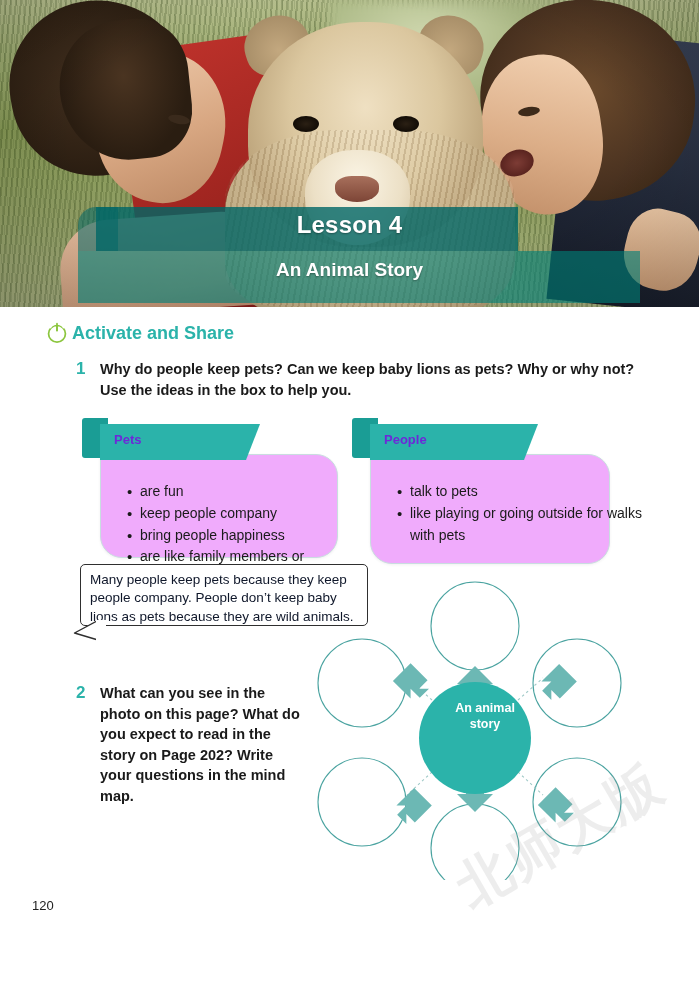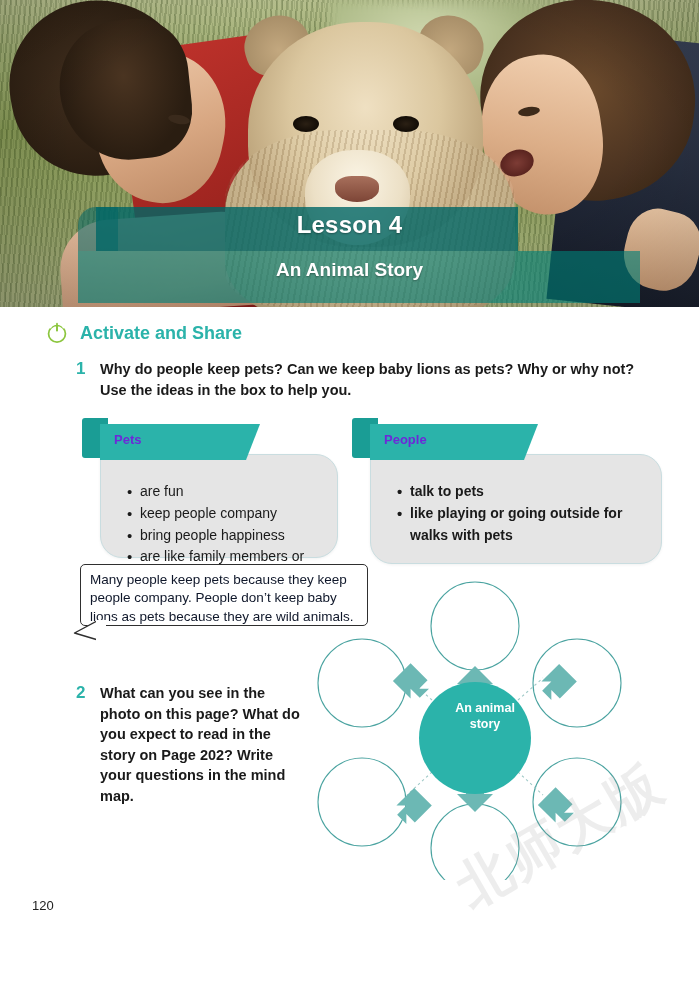--- a/index.html
+++ b/index.html
@@ -196,21 +196,21 @@
   .lesson-sub {
     position: absolute; left: 0; top: 259px; width: 699px;
     text-align: center;
     font-size: 19px; font-weight: bold; color: #ffffff;
     text-shadow: 0 1px 2px rgba(0,0,0,.35);
   }
 
   
   .sec-head {
     position: absolute; left: 46px; top: 322px;
-    display: flex; align-items: center; gap: 12px;
+    display: flex; align-items: center; gap: 4px;
   }
   .power-icon { width: 22px; height: 22px; display:block; }
   .sec-head-label {
     font-size: 18px; font-weight: bold; color: #2bb3aa;
   }
 
   
   .qnum {
     position: absolute;
     font-size: 17px; font-weight: bold; color: #2bb3aa;
@@ -239,21 +239,21 @@
     background: #2bb3aa;
     clip-path: polygon(0 0, 100% 0, calc(100% - 14px) 100%, 0 100%);
     box-shadow: 0 2px 3px rgba(0,0,0,.12);
   }
   .ideabox .tab-label {
     position: absolute; left: 32px; top: 14px;
     font-size: 13px; font-weight: bold; color: #6d28d9;
   }
   .ideabox .body {
     position: absolute; left: 18px; top: 36px;
-    background: #e5e5e5;
+    background: #f0abfc;
     border: 1px solid #c9dde0;
     border-radius: 0 22px 22px 22px;
     box-shadow: 0 1px 3px rgba(0,0,0,.06);
   }
   .ideabox ul {
     position: absolute; left: 26px; top: 26px;
     list-style: none;
   }
   .ideabox li {
     font-size: 14px; color: #1a1a1a; line-height: 1.56;
@@ -261,21 +261,21 @@
   }
   .ideabox li::before {
     content: "\2022"; position: absolute; left: 0; top: -1px;
     font-size: 15px; color: #1a1a1a;
   }
   #box-pets { left: 82px; top: 418px; width: 256px; height: 140px; }
   #box-pets .tab { width: 160px; }
   #box-pets .body { width: 238px; height: 104px; }
   #box-people { left: 352px; top: 418px; width: 282px; height: 140px; }
   #box-people .tab { width: 168px; }
-  #box-people .body { width: 292px; height: 110px; font-weight: bold; }
+  #box-people .body { width: 240px; height: 110px; }
 
   
   #bubble {
     position: absolute; left: 80px; top: 564px;
     width: 288px; height: 62px;
     background: #ffffff;
     border: 1.4px solid #2f2f2f;
     border-radius: 5px;
   }
   #bubble .btext {

